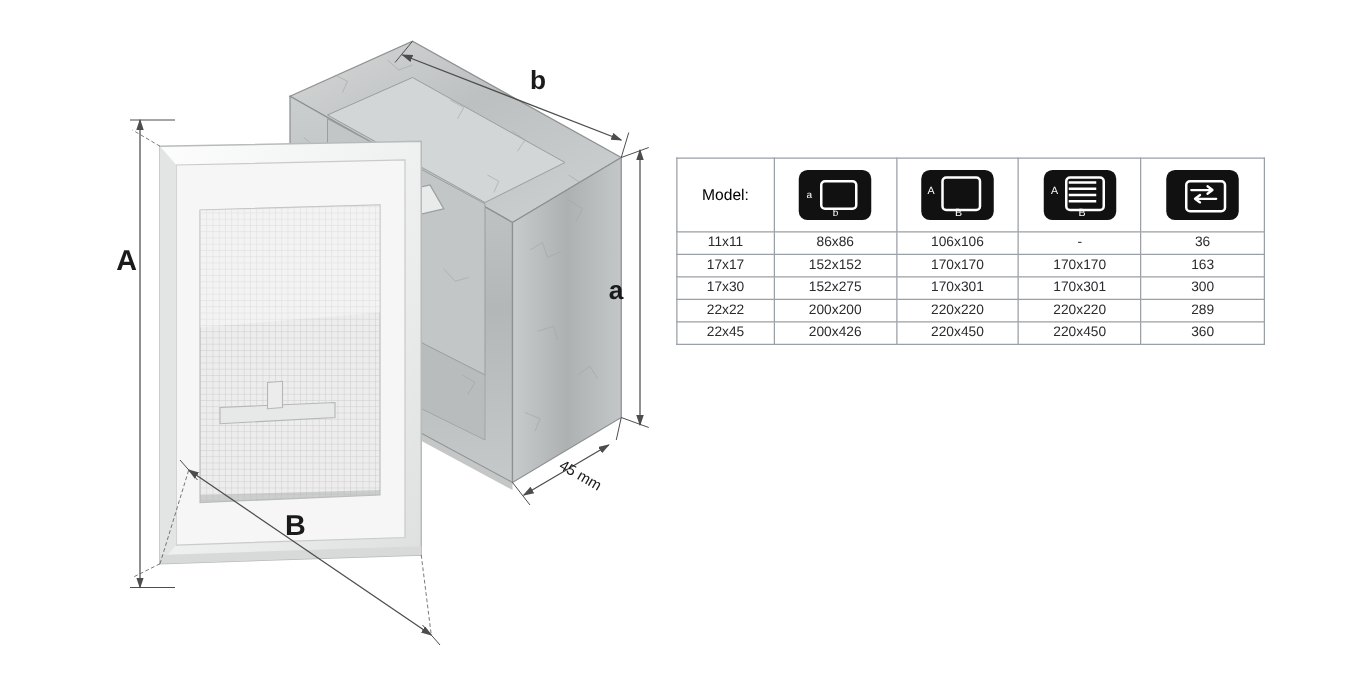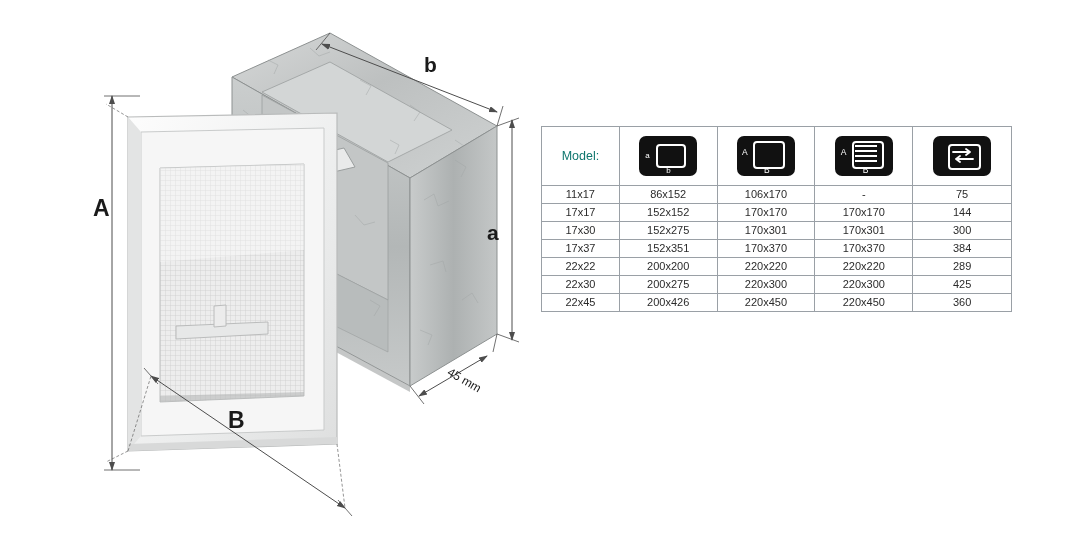--- a/index.html
+++ b/index.html
@@ -74,21 +74,21 @@
   }
   .col-model   { width: 78px; }
   .col-c1      { width: 98px; }
   .col-c2      { width: 98px; }
   .col-c3      { width: 98px; }
   .col-c4      { width: 99px; }
 
   .model-head {
     font-weight: bold;
     font-size: 12.5px;
-    color: #0f766e;
+    color: #000000;
   }
 
   
   .hicon {
     display: inline-block;
     position: relative;
     width: 58px;
     height: 40px;
     background: #111111;
     border-radius: 7px;
@@ -303,62 +303,48 @@
             <svg width="24" height="16" viewBox="0 0 24 16">
               <path d="M2 5 H19 M15 2 L19 5 L15 8" stroke="#ffffff" stroke-width="1.8" fill="none" stroke-linecap="round" stroke-linejoin="round"></path>
               <path d="M22 12 H5 M9 9 L5 12 L9 15" stroke="#ffffff" stroke-width="1.8" fill="none" stroke-linecap="round" stroke-linejoin="round"></path>
             </svg>
           </span>
         </td>
       </tr>
     </thead>
     <tbody id="table-body">
         <tr>
-          <td class="col-model">11x17</td>
-          <td class="col-c1">86x152</td>
-          <td class="col-c2">106x170</td>
+          <td class="col-model">11x11</td>
+          <td class="col-c1">86x86</td>
+          <td class="col-c2">106x106</td>
           <td class="col-c3">-</td>
-          <td class="col-c4">75</td>
+          <td class="col-c4">36</td>
         </tr>
         <tr>
           <td class="col-model">17x17</td>
           <td class="col-c1">152x152</td>
           <td class="col-c2">170x170</td>
           <td class="col-c3">170x170</td>
-          <td class="col-c4">144</td>
+          <td class="col-c4">163</td>
         </tr>
         <tr>
           <td class="col-model">17x30</td>
           <td class="col-c1">152x275</td>
           <td class="col-c2">170x301</td>
           <td class="col-c3">170x301</td>
           <td class="col-c4">300</td>
         </tr>
         <tr>
-          <td class="col-model">17x37</td>
-          <td class="col-c1">152x351</td>
-          <td class="col-c2">170x370</td>
-          <td class="col-c3">170x370</td>
-          <td class="col-c4">384</td>
-        </tr>
-        <tr>
           <td class="col-model">22x22</td>
           <td class="col-c1">200x200</td>
           <td class="col-c2">220x220</td>
           <td class="col-c3">220x220</td>
           <td class="col-c4">289</td>
         </tr>
         <tr>
-          <td class="col-model">22x30</td>
-          <td class="col-c1">200x275</td>
-          <td class="col-c2">220x300</td>
-          <td class="col-c3">220x300</td>
-          <td class="col-c4">425</td>
-        </tr>
-        <tr>
           <td class="col-model">22x45</td>
           <td class="col-c1">200x426</td>
           <td class="col-c2">220x450</td>
           <td class="col-c3">220x450</td>
           <td class="col-c4">360</td>
         </tr>
       </tbody>
   </table>
 
 </div>

